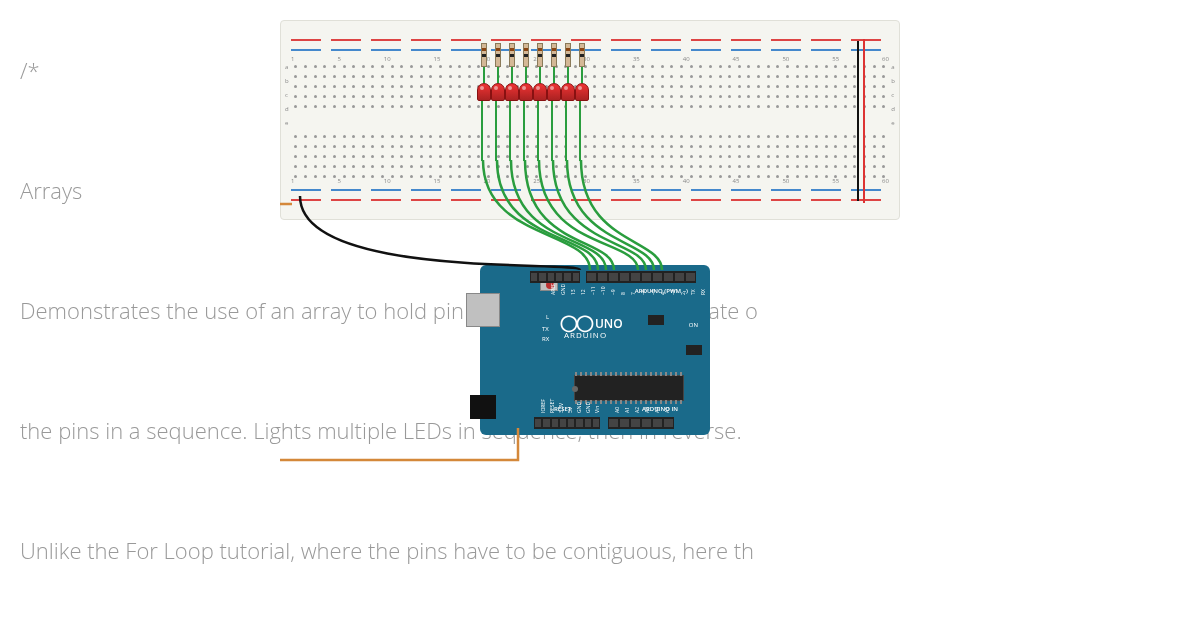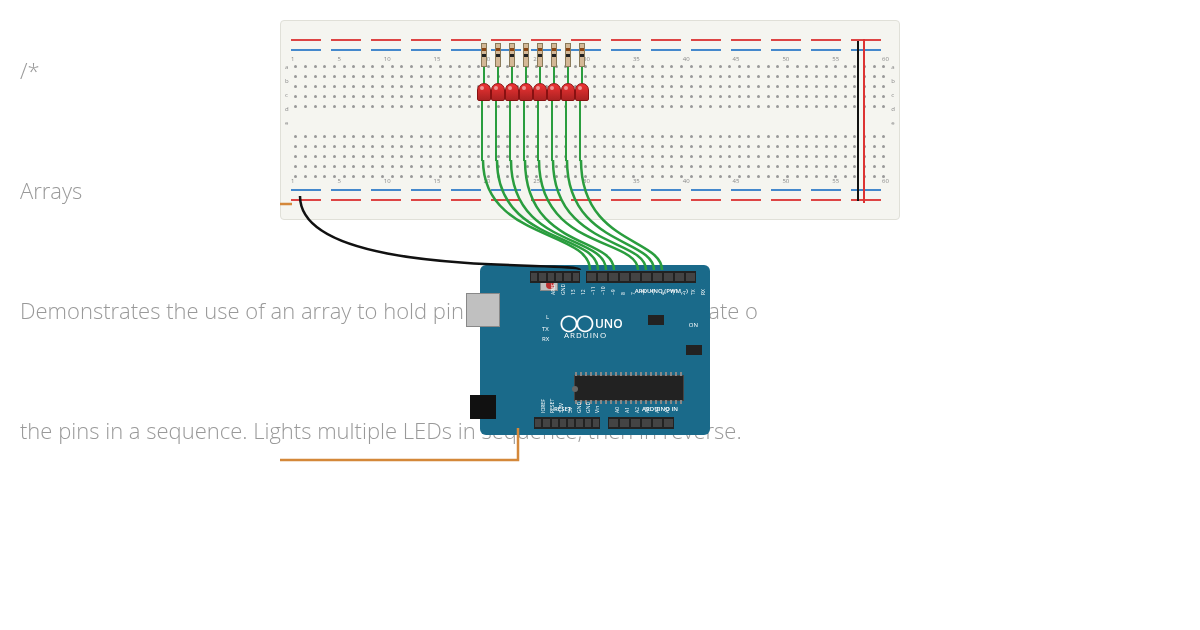--- a/index.html
+++ b/index.html
@@ -63,20 +63,21 @@
 
 <div class="code-text">
   <div>/*</div>
   <div>&nbsp;</div>
   <div>Arrays</div>
   <div>&nbsp;</div>
   <div>Demonstrates the use of an array to hold pin numbers in order to iterate o</div>
   <div>&nbsp;</div>
   <div>the pins in a sequence. Lights multiple LEDs in sequence, then in reverse.</div>
   <div>&nbsp;</div>
+  <div>Unlike the For Loop tutorial, where the pins have to be contiguous, here th</div>
   <div>&nbsp;</div>
 
 </div>
 
 <div class="diagram">
 
   <div class="breadboard">
     <div class="power-rail red-top"></div>
     <div class="power-rail blue-top"></div>
     <div class="tick-row top">

